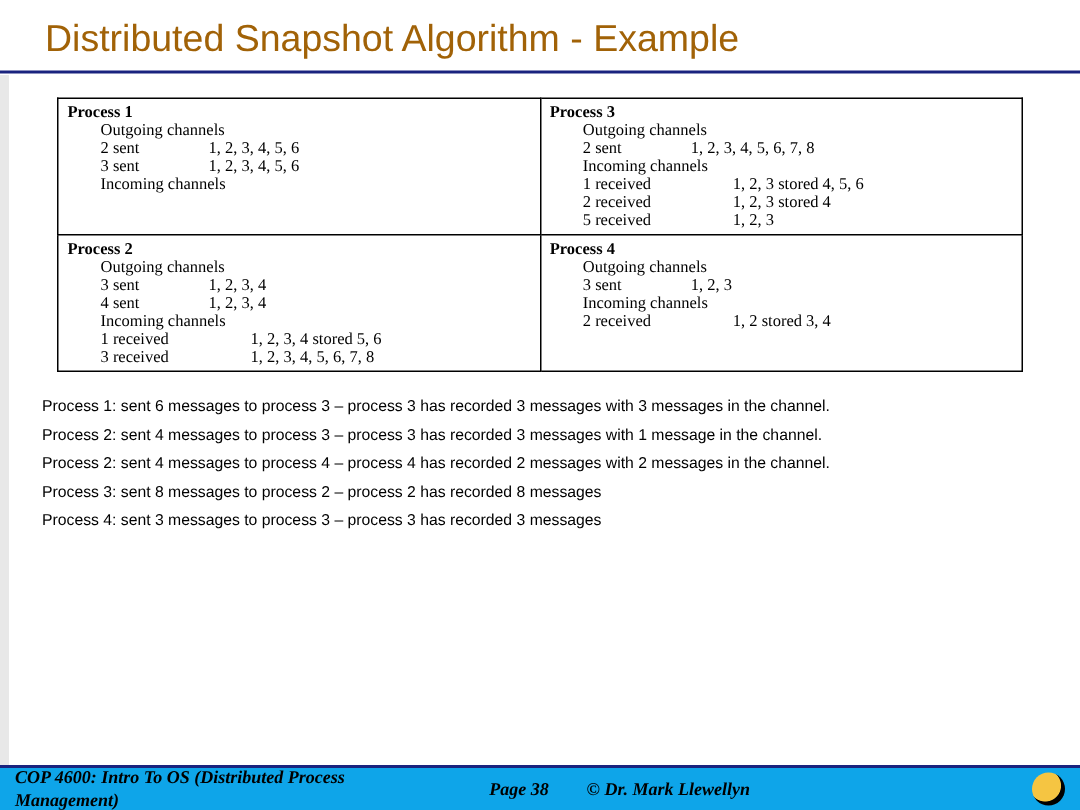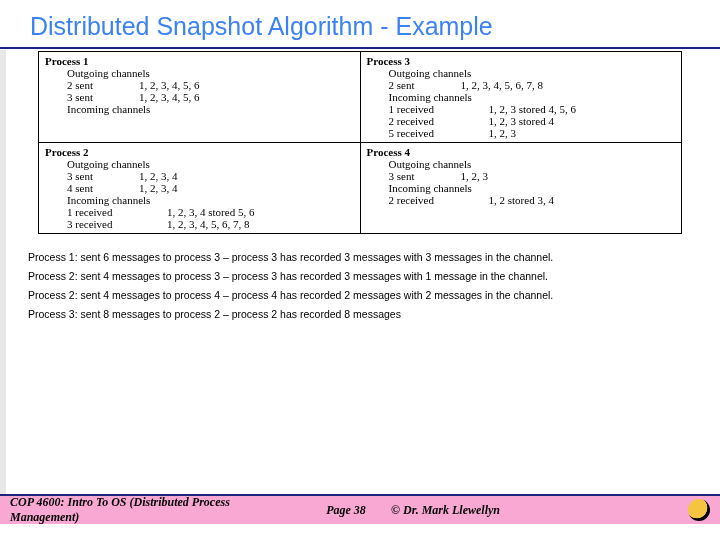--- a/index.html
+++ b/index.html
@@ -6,31 +6,31 @@
   body {
     width: 720px;
     height: 540px;
     font-family: Arial, Helvetica, sans-serif;
     background: #fff;
     position: relative;
     overflow: hidden;
   }
   .title {
     font-size: 25px;
-    color: #3b82f6;
+    color: #a16207;
     padding: 12px 30px 6px 30px;
     font-weight: normal;
   }
   .hr1 {
     border: none;
     border-top: 2px solid #1a237e;
     margin: 0;
   }
   .table-wrap {
-    padding: 2px 38px 6px 38px;
+    padding: 16px 38px 6px 38px;
   }
   .ptable {
     width: 100%;
     border: 1.5px solid #000;
     border-collapse: collapse;
     font-size: 11px;
     font-family: "Times New Roman", Times, serif;
   }
   .ptable td {
     border: 1.5px solid #000;
@@ -44,24 +44,24 @@
   .lab { width: 72px; }
   .lab2 { width: 100px; }
   .notes {
     padding: 4px 28px 0 28px;
     font-size: 10.5px;
     line-height: 1.15;
   }
   .notes p { margin: 7px 0; }
   .footer {
     position: absolute;
-    left: 0; right: 0; bottom: 16px;
+    left: 0; right: 0; bottom: 0;
     height: 30px;
     border-top: 2px solid #1a237e;
-    background: #f9a8d4;
+    background: #0ea5e9;
     display: flex;
     align-items: center;
     font-family: "Times New Roman", serif;
     font-style: italic;
     font-weight: bold;
     font-size: 12px;
     padding: 0 10px;
   }
   .footer .course { flex: 1; }
   .footer .page { width: 90px; text-align: center; }
@@ -164,20 +164,21 @@
   </tr>
 </tbody>
     </table>
 </div>
 
 <div class="notes">
   <p>Process 1: sent 6 messages to process 3 – process 3 has recorded 3 messages with 3 messages in the channel.</p>
   <p>Process 2: sent 4 messages to process 3 – process 3 has recorded 3 messages with 1 message in the channel.</p>
   <p>Process 2: sent 4 messages to process 4 – process 4 has recorded 2 messages with 2 messages in the channel.</p>
   <p>Process 3: sent 8 messages to process 2 – process 2 has recorded 8 messages</p>
+  <p>Process 4: sent 3 messages to process 3 – process 3 has recorded 3 messages</p>
 </div>
 
 <div class="footer">
   <span class="course">COP 4600: Intro To OS  (Distributed Process Management)</span>
   <span class="page">Page 38</span>
   <span class="copy">© Dr. Mark Llewellyn</span>
   <span class="logo"></span>
 </div>
 
 </body></html>

